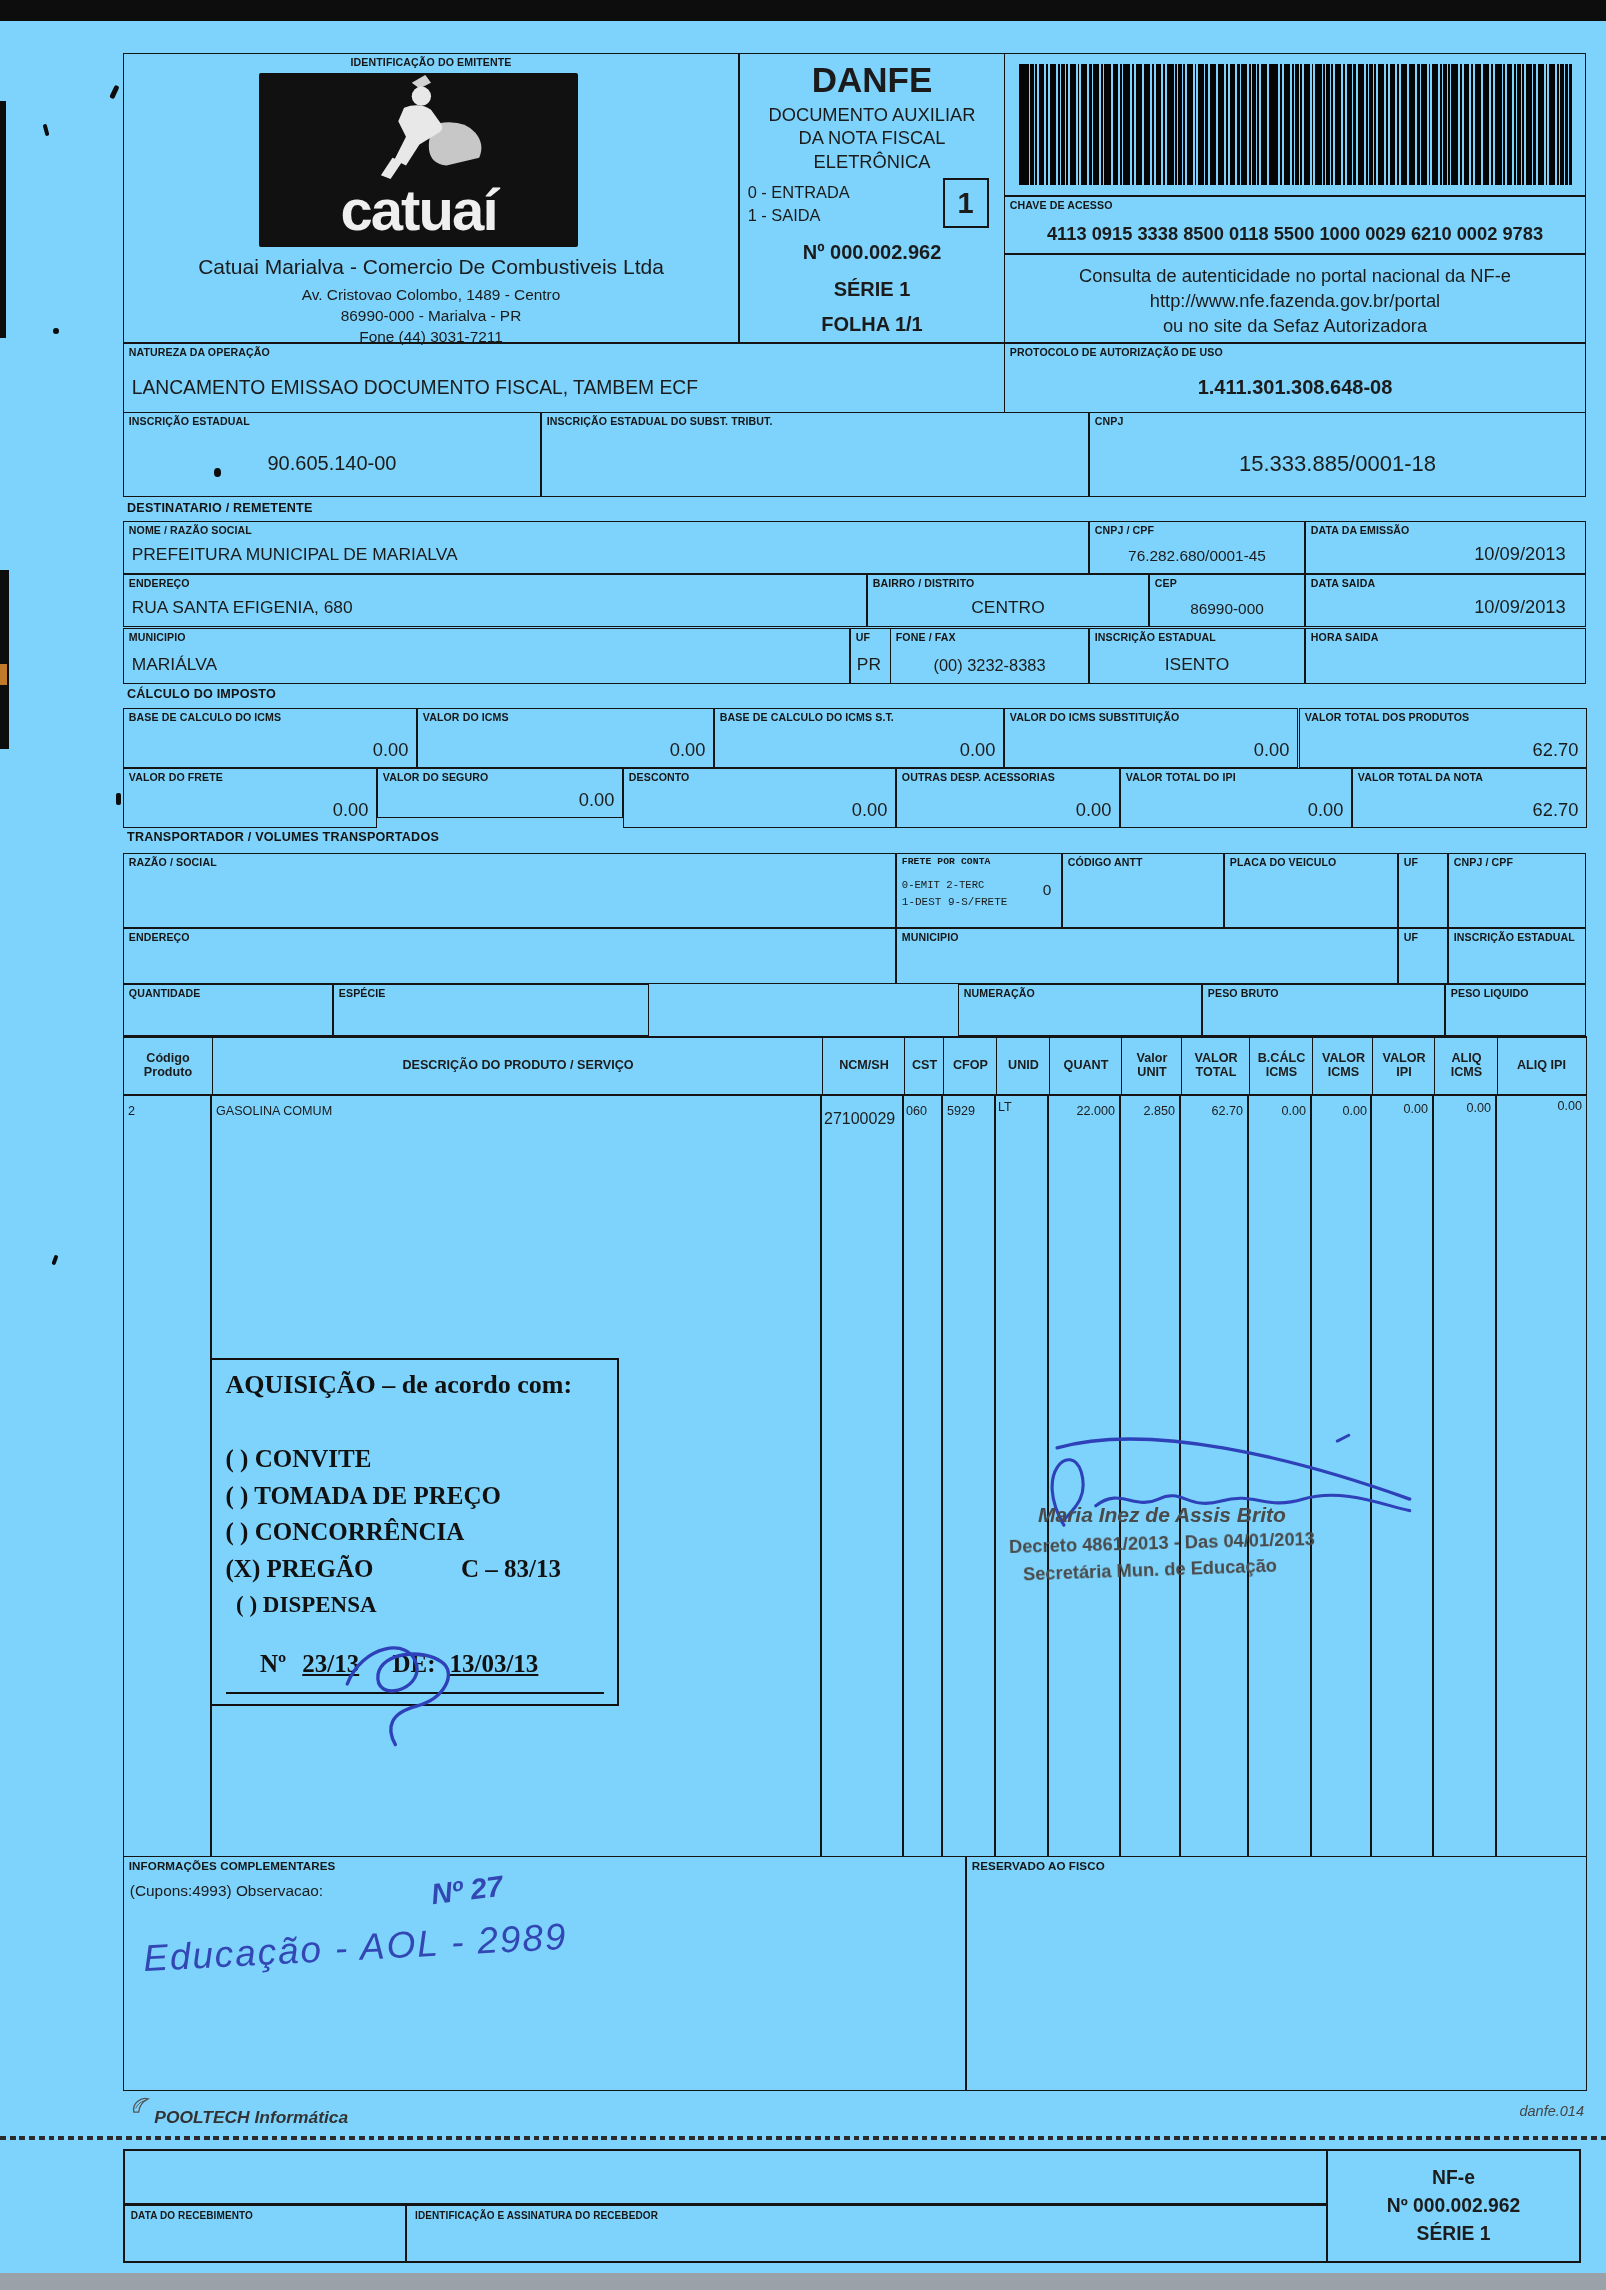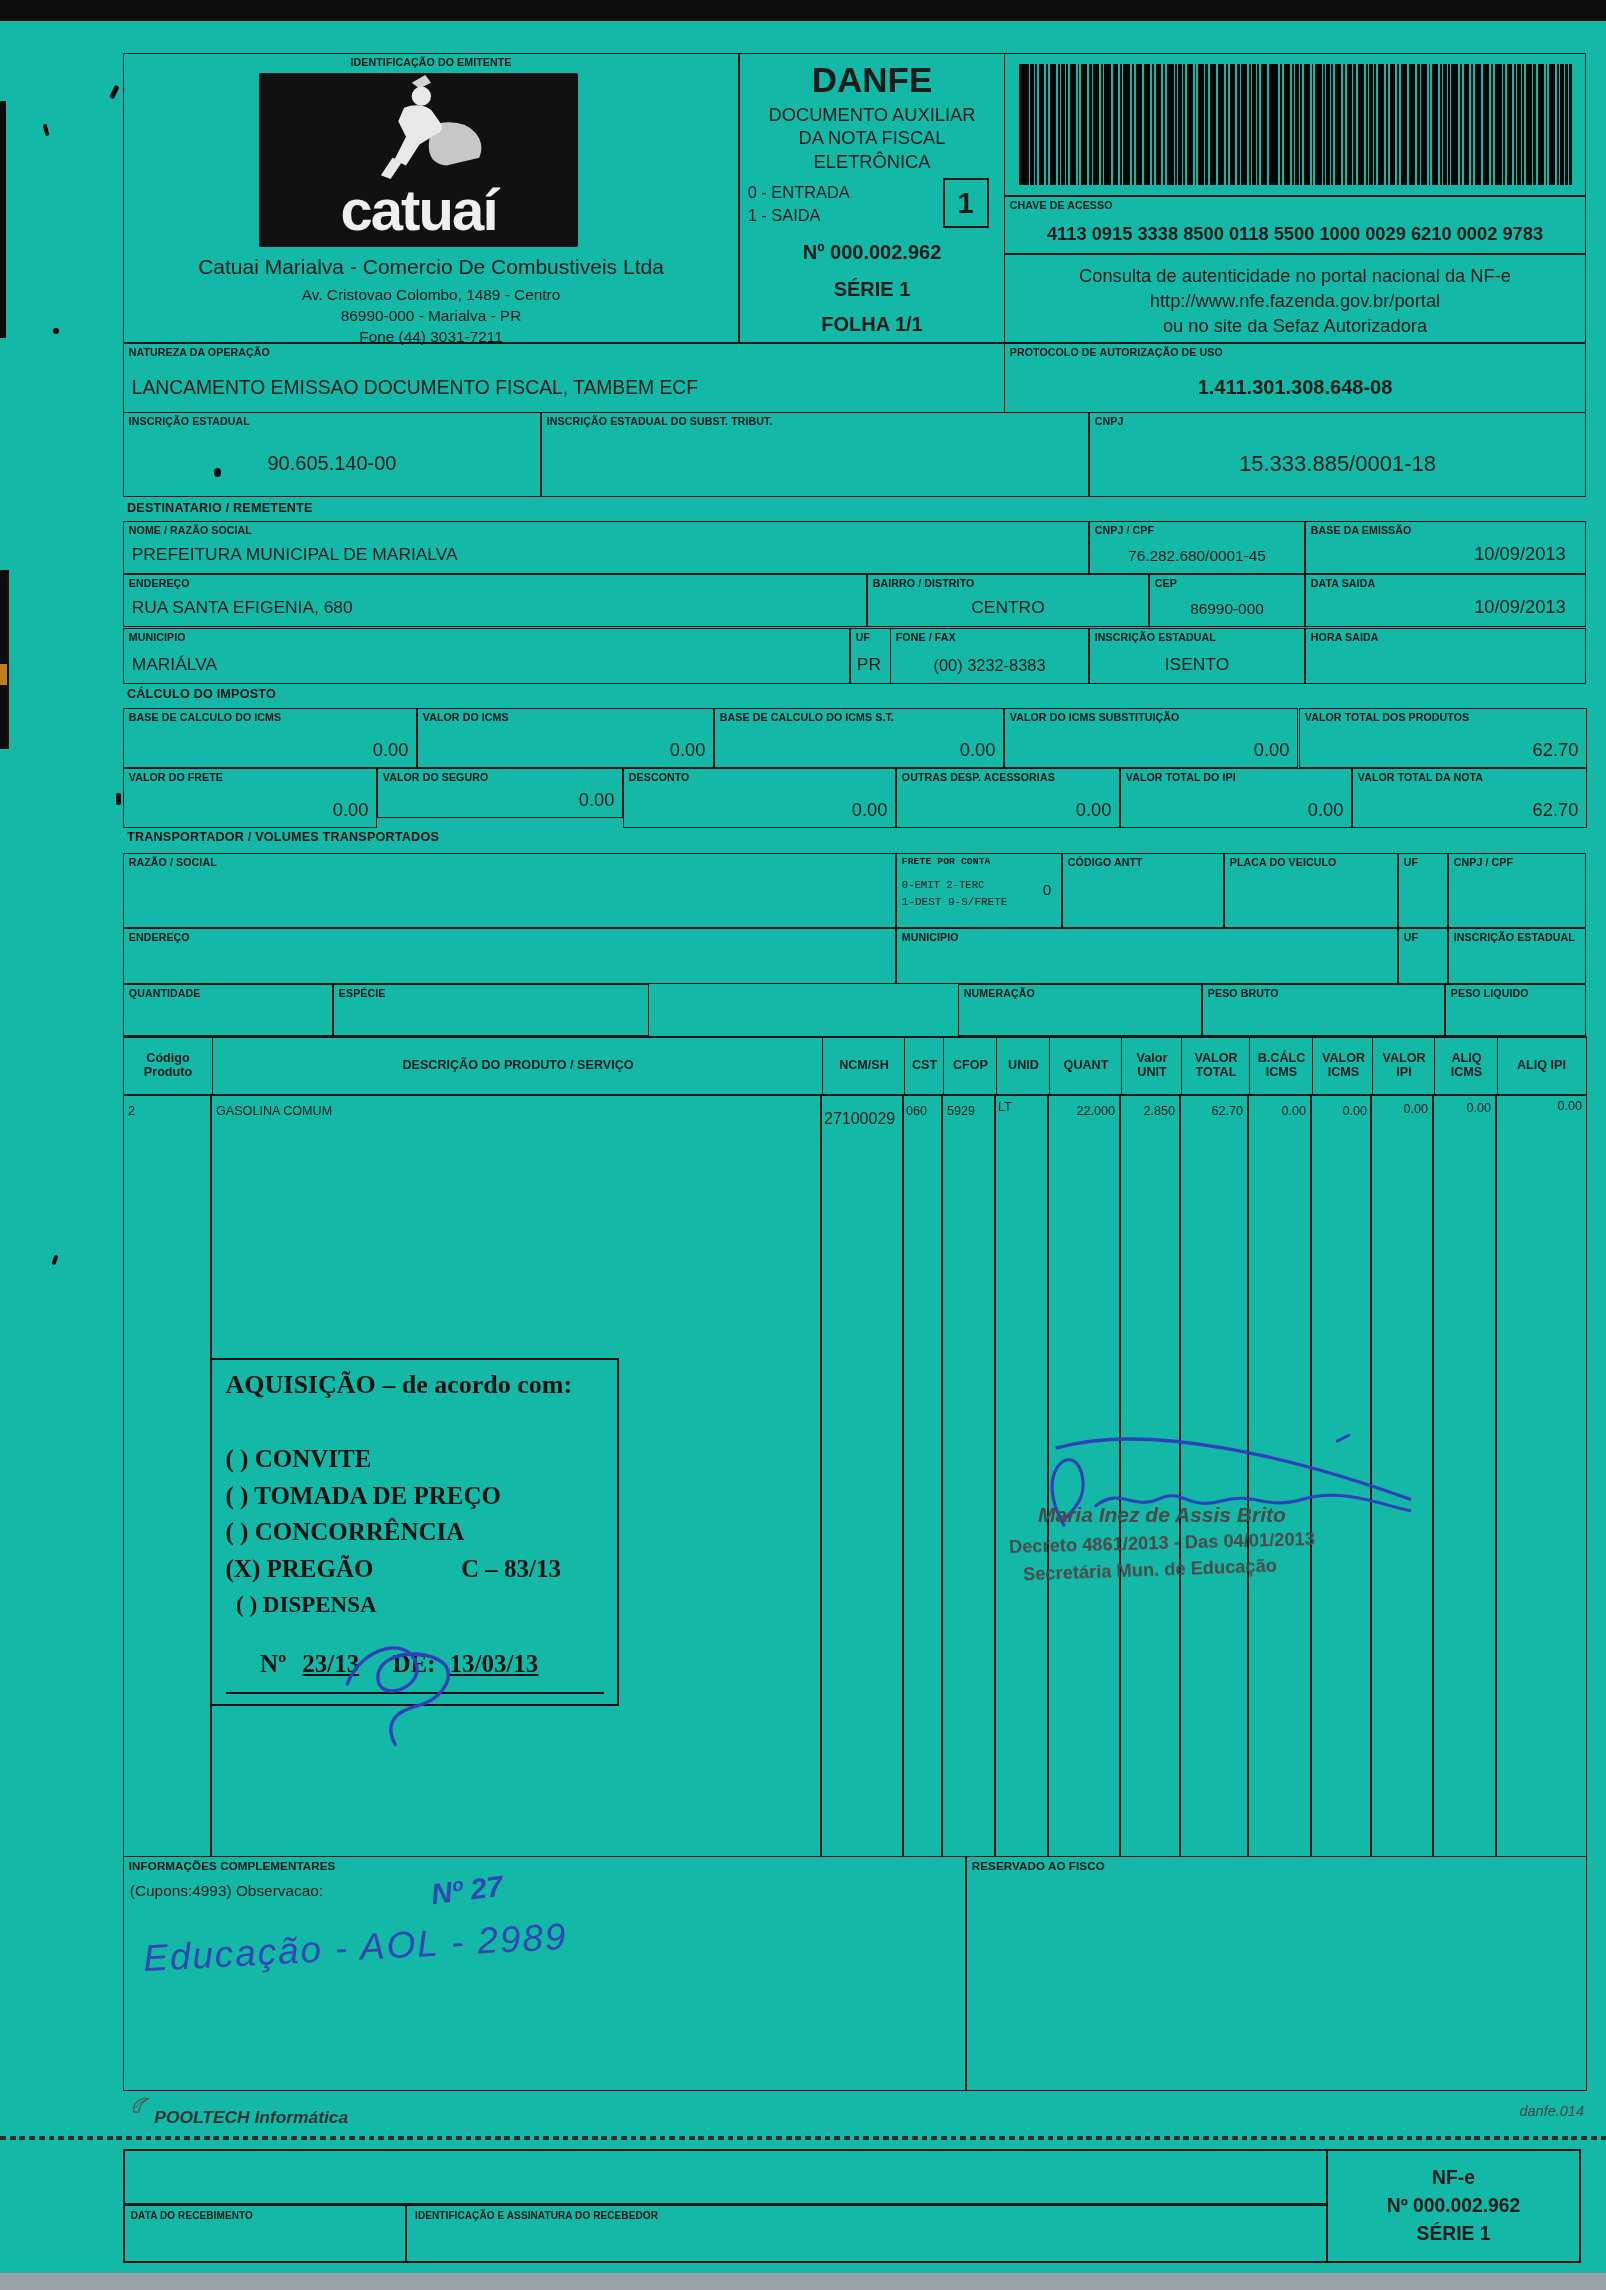--- a/index.html
+++ b/index.html
@@ -1,16 +1,16 @@
 <!DOCTYPE html>
 <html><head>
 <meta charset="utf-8">
 <style>
   html,body{margin:0;padding:0;background:#c7cad0;}
-  .page{position:relative;width:1607px;height:2290px;background:#14b8a6;overflow:hidden;
+  .page{position:relative;width:1607px;height:2290px;background:#7dd3fc;overflow:hidden;
         font-family:"Liberation Sans", sans-serif;color:#1c1c1c;}
   .fbox{position:absolute;border:1.9px solid #141414;box-sizing:border-box;}
   .lbl{position:absolute;top:1.9px;left:4.8px;font-size:10.6px;font-weight:bold;color:#161616;
        white-space:nowrap;letter-spacing:0.1px;}
   .lblc{left:0;right:0;text-align:center;}
   .val{position:absolute;font-size:17.4px;color:#1b1b1b;white-space:nowrap;}
   .vr{text-align:right;}
   .sect{position:absolute;font-size:12.6px;font-weight:bold;color:#131313;letter-spacing:0.2px;}
   .cellval{position:absolute;right:7.7px;bottom:5.8px;font-size:18.3px;}
   .cline{position:absolute;top:0;bottom:0;width:1.9px;background:#141414;}
@@ -121,21 +121,21 @@
   <div class="sect" style="left:127px;top:501px;">DESTINATARIO / REMETENTE</div>
   <div class="fbox" style="left:123px;top:521px;width:966px;height:53px;">
     <div class="lbl">NOME / RAZÃO SOCIAL</div>
     <div class="val" style="left:7.7px;bottom:7.7px;">PREFEITURA MUNICIPAL DE MARIALVA</div>
   </div>
   <div class="fbox" style="left:1089px;top:521px;width:216px;height:53px;">
     <div class="lbl">CNPJ / CPF</div>
     <div class="val" style="left:0;right:0;bottom:7.7px;text-align:center;font-size:15.4px;">76.282.680/0001-45</div>
   </div>
   <div class="fbox" style="left:1305px;top:521px;width:281px;height:53px;">
-    <div class="lbl">BASE DA EMISSÃO</div>
+    <div class="lbl">DATA DA EMISSÃO</div>
     <div class="val" style="right:19.3px;bottom:7.7px;font-size:18.3px;">10/09/2013</div>
   </div>
   <div class="fbox" style="left:123px;top:574px;width:744px;height:53px;">
     <div class="lbl">ENDEREÇO</div>
     <div class="val" style="left:7.7px;bottom:7.7px;">RUA SANTA EFIGENIA, 680</div>
   </div>
   <div class="fbox" style="left:867px;top:574px;width:282px;height:53px;">
     <div class="lbl">BAIRRO / DISTRITO</div>
     <div class="val" style="left:0;right:0;bottom:7.7px;text-align:center;">CENTRO</div>
   </div>

